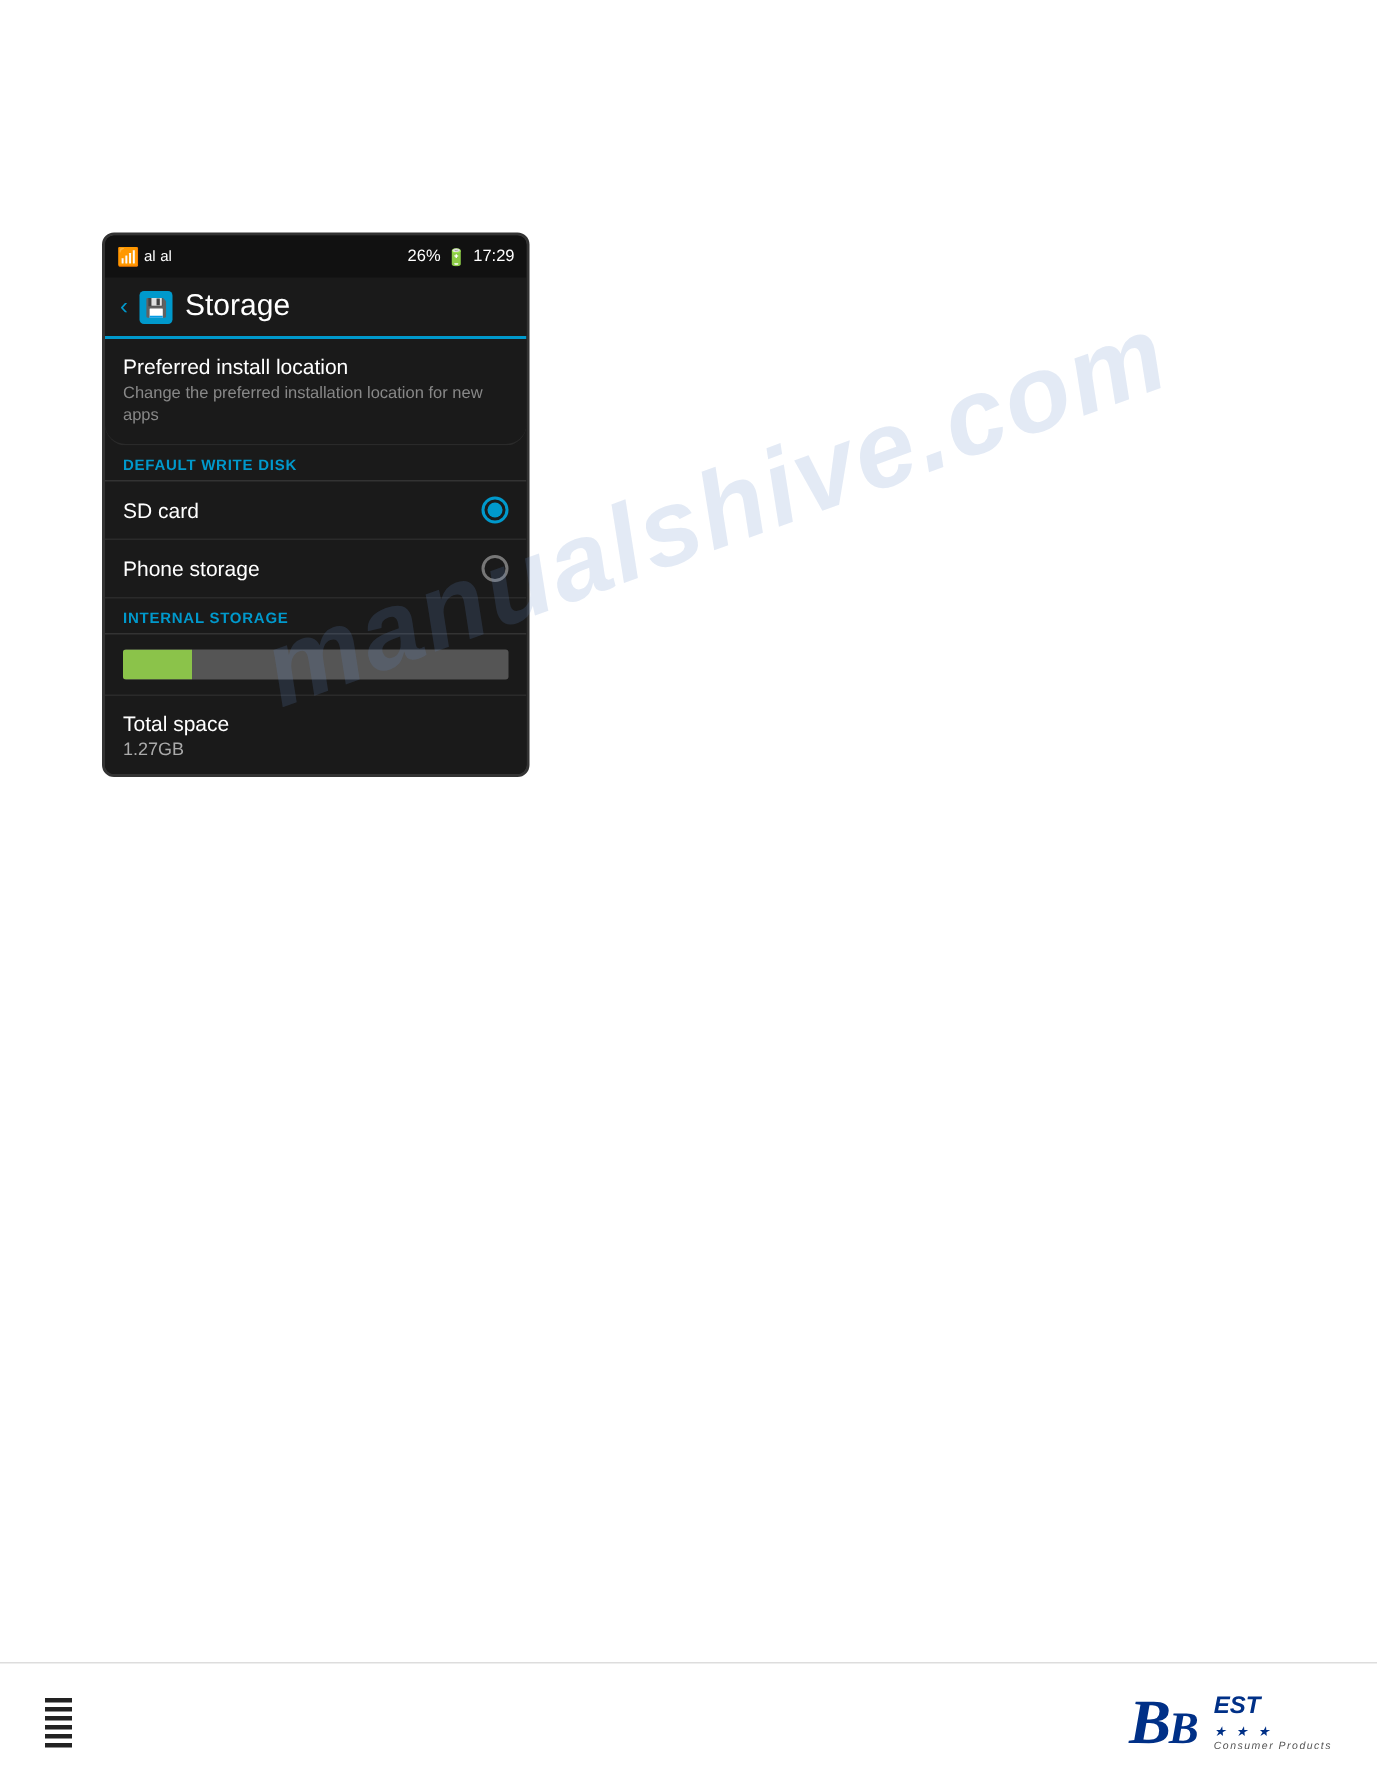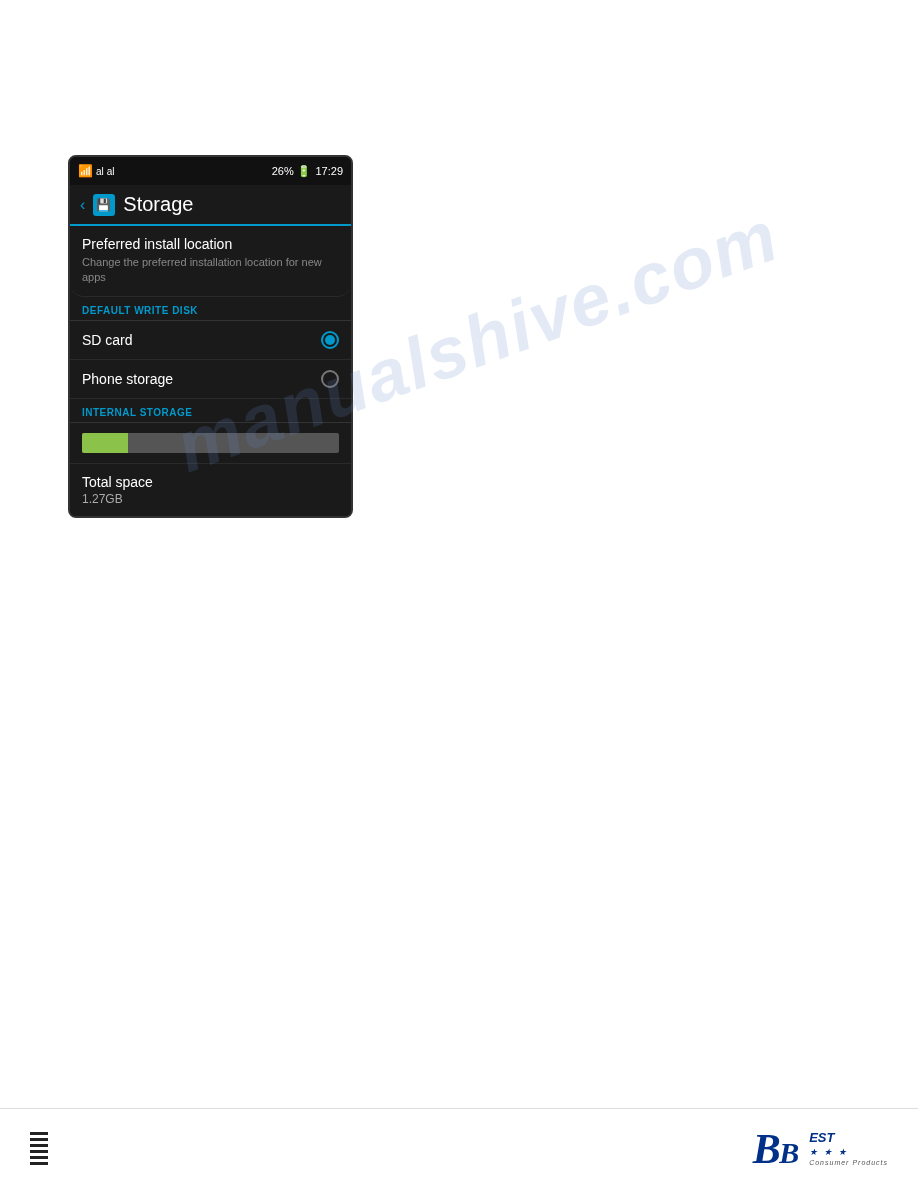--- a/index.html
+++ b/index.html
@@ -65,21 +65,21 @@
 
     .logo-text-right {
       display: flex;
       flex-direction: column;
       font-size: 9px;
       color: #003087;
       line-height: 1.3;
     }
 
     .logo-est {
-      font-size: 13px;
+      font-size: 16px;
       font-weight: bold;
       color: #003087;
     }
 
     .logo-stars {
       color: #003087;
       font-size: 9px;
       letter-spacing: 2px;
     }
 

